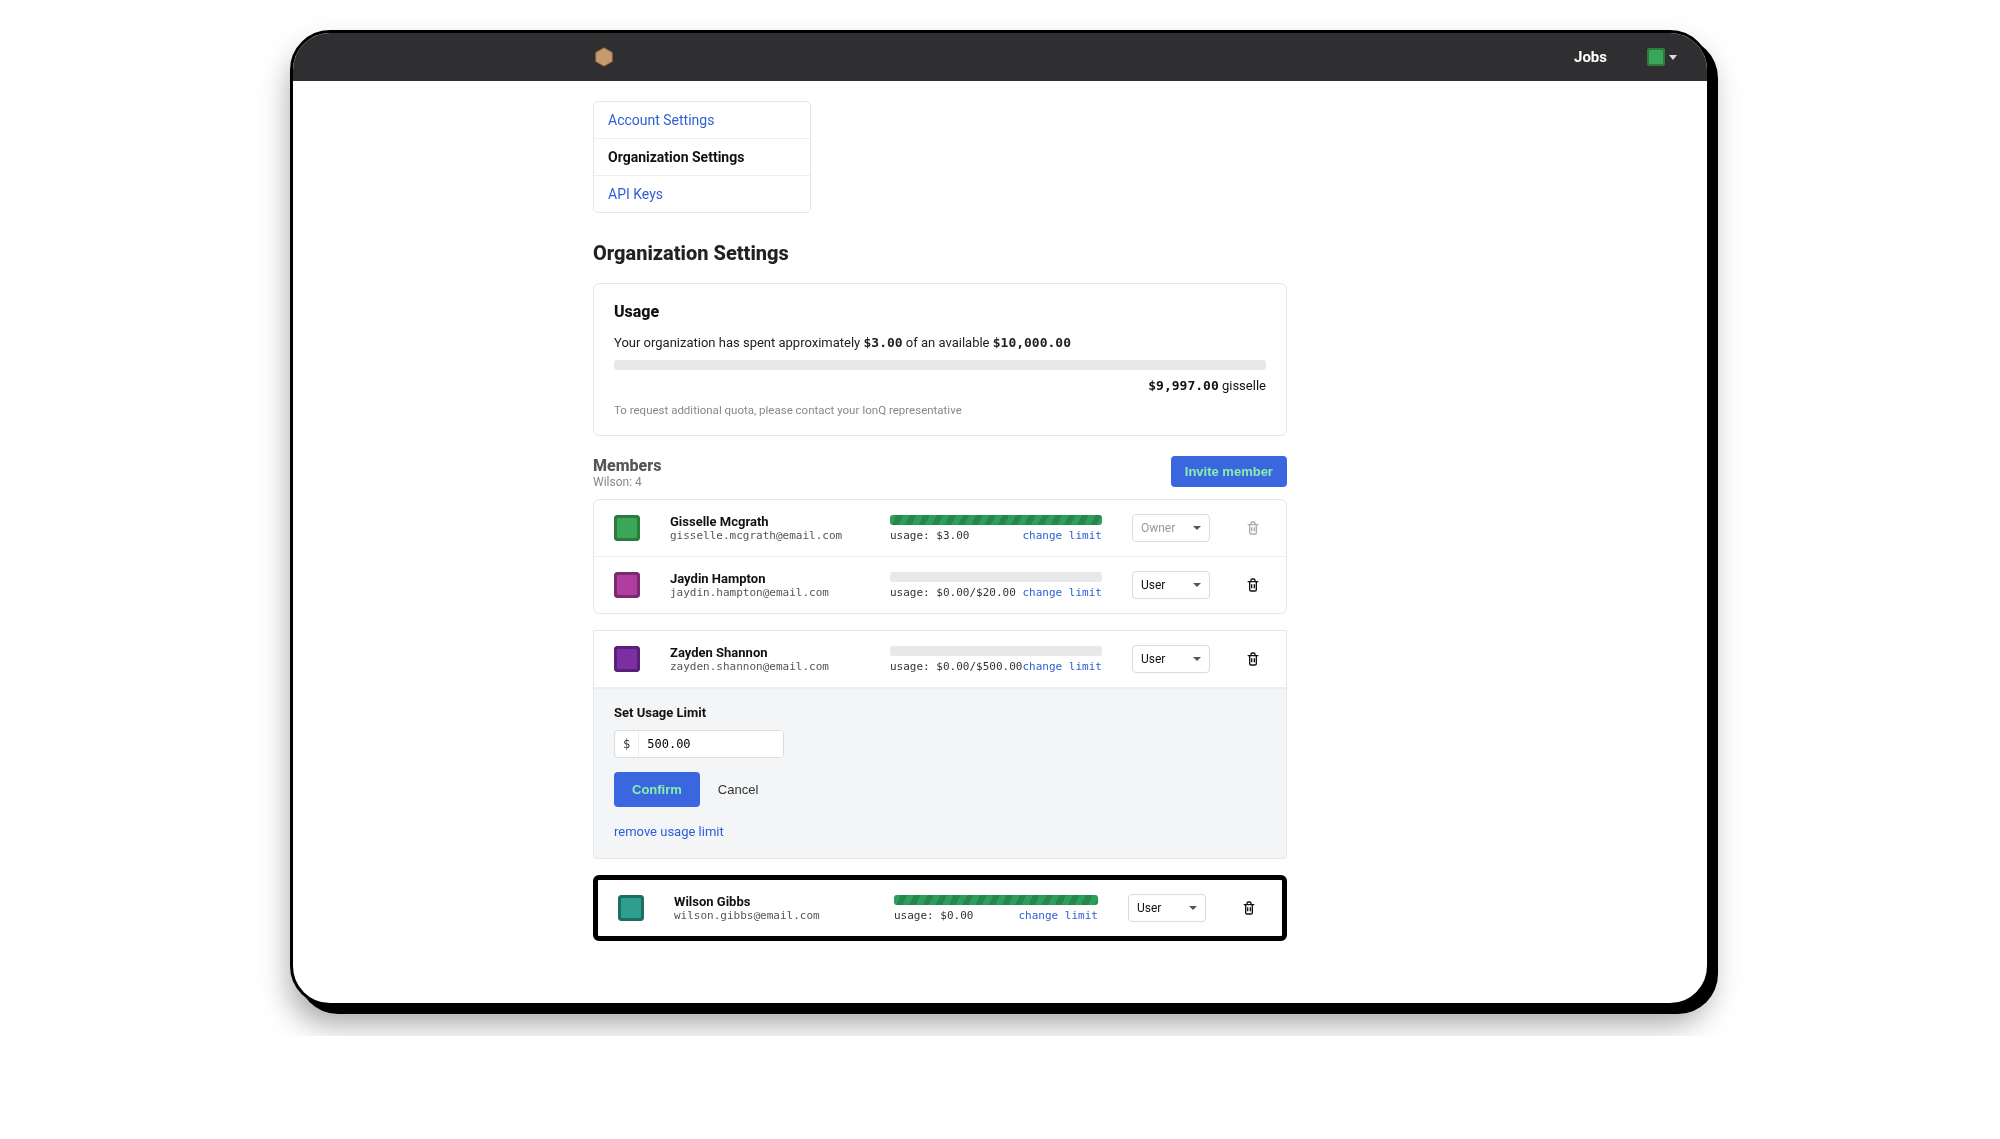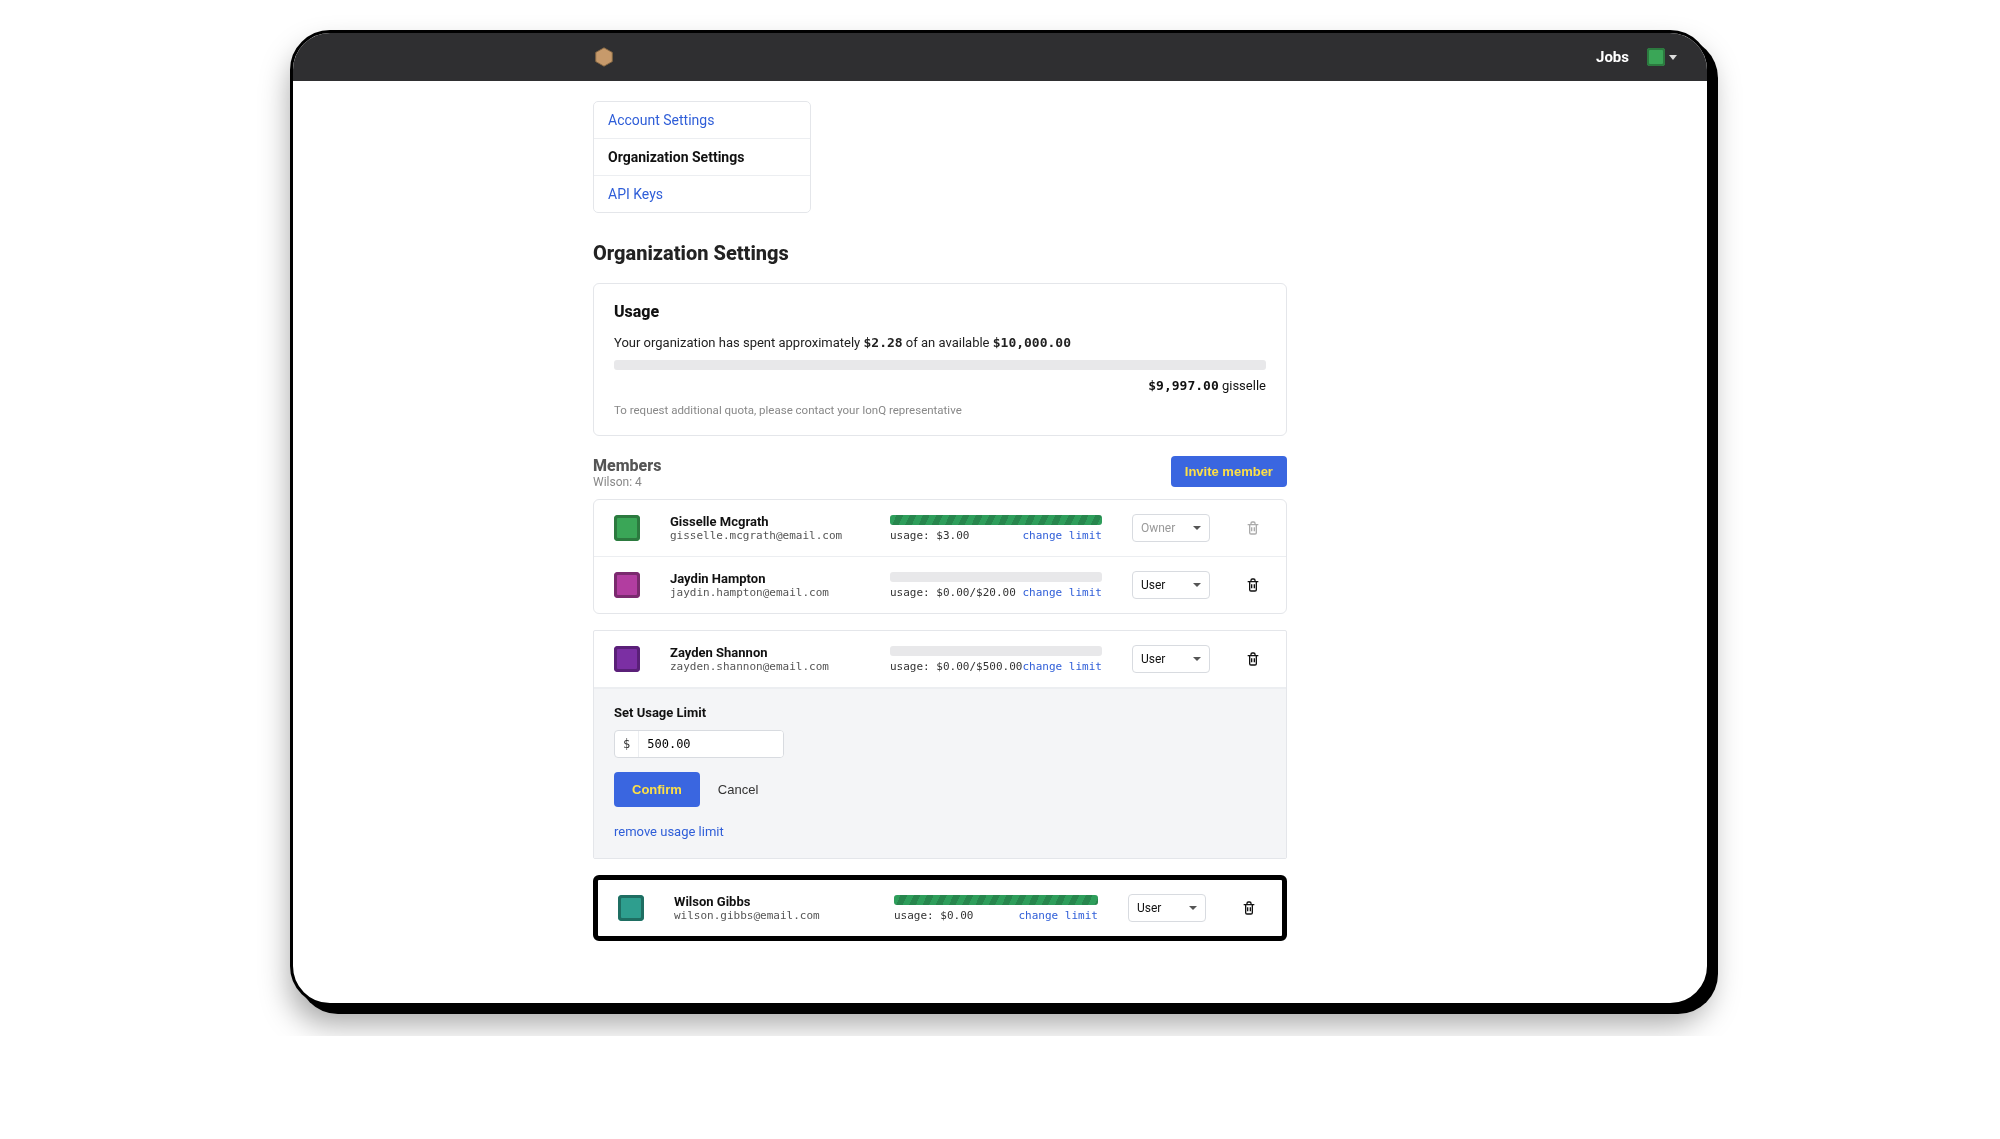--- a/index.html
+++ b/index.html
@@ -18,20 +18,21 @@
     overflow: hidden;
     padding-bottom: 40px;
   }
   .topbar {
     background: #2f2f31;
     height: 48px;
     display: flex;
     align-items: center;
     padding: 0 30px 0 300px;
     color: #fff;
+    gap: 22px;
   }
   .logo-hex {
     width: 22px; height: 22px;
     position: relative;
     margin-right: auto;
   }
   .logo-hex svg { display: block; }
   .nav-link {
     font-weight: 700;
     font-size: 15px;
@@ -97,21 +98,21 @@
   }
   .remaining { text-align: right; font-size: 13px; color: #111; }
   .quota-note { font-size: 11.5px; color: #888; margin-top: 10px; }
 
   .members-header {
     display:flex; align-items:flex-start; justify-content:space-between; margin-bottom:10px;
   }
   .members-title { font-size:16px; font-weight:800; color:#555; }
   .members-total { font-size:12px; color:#888; }
   .btn-primary {
-    background:#3a66e0; color:#fde047; border:none; padding:8px 14px;
+    background:#3a66e0; color:#86efac; border:none; padding:8px 14px;
     border-radius:4px; font-size:13px; font-weight:600; cursor:pointer;
   }
   .btn-primary.small { padding:10px 18px; }
   .btn-secondary {
     background:transparent; border:none; color:#333; font-size:13px;
     padding:8px 12px; cursor:pointer;
   }
 
   .member-row {
     display:flex; align-items:center; gap:30px;
@@ -202,21 +203,21 @@
       <div class="sidebar-item active">Organization Settings</div>
       <div class="sidebar-item">API Keys</div>
     </div>
 
     <div class="main">
       <h1 class="page-title">Organization Settings</h1>
 
       <div class="card card-pad">
         <div class="section-title">Usage</div>
         <div class="usage-line">
-          <span>Your organization has spent approximately </span><span class="mono-strong">$2.28</span><span> of an available </span><span class="mono-strong">$10,000.00</span>
+          <span>Your organization has spent approximately </span><span class="mono-strong">$3.00</span><span> of an available </span><span class="mono-strong">$10,000.00</span>
         </div>
         <div class="big-progress"></div>
         <div class="remaining">
           <span class="mono-strong">$9,997.00</span><span> gisselle</span>
         </div>
         <div class="quota-note">To request additional quota, please contact your IonQ representative</div>
       </div>
 
       <div class="members-header">
         <div>

